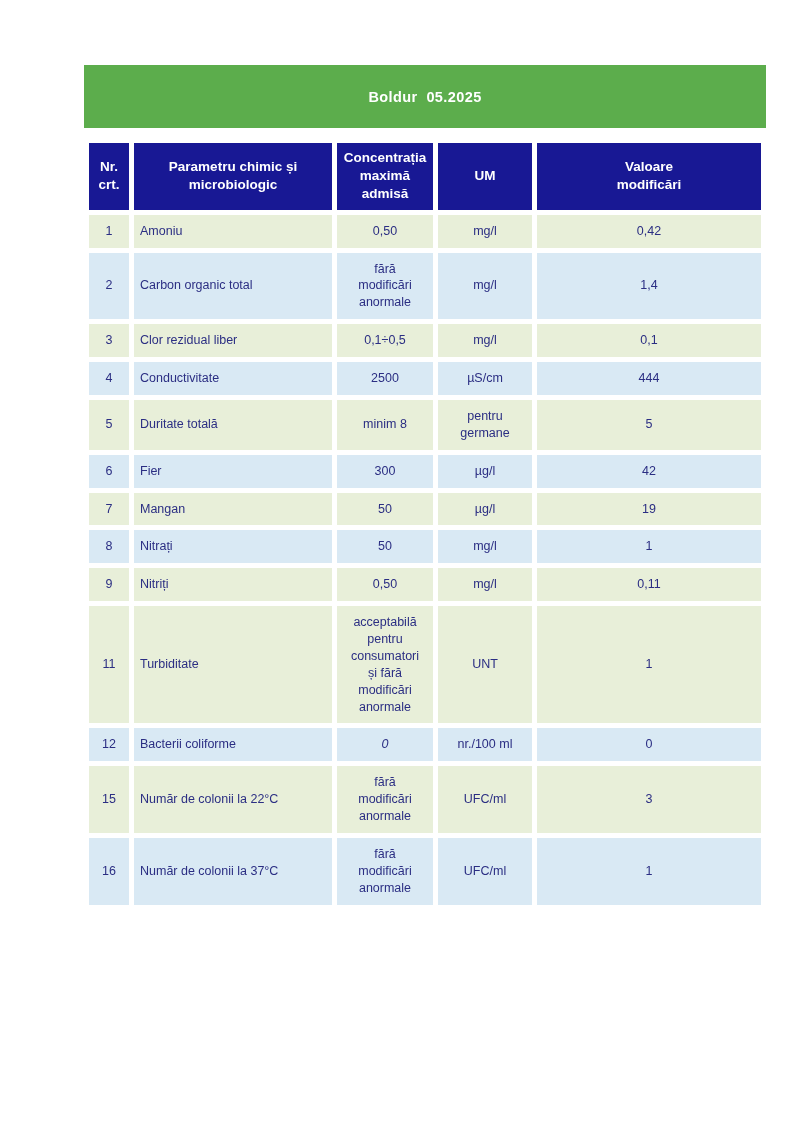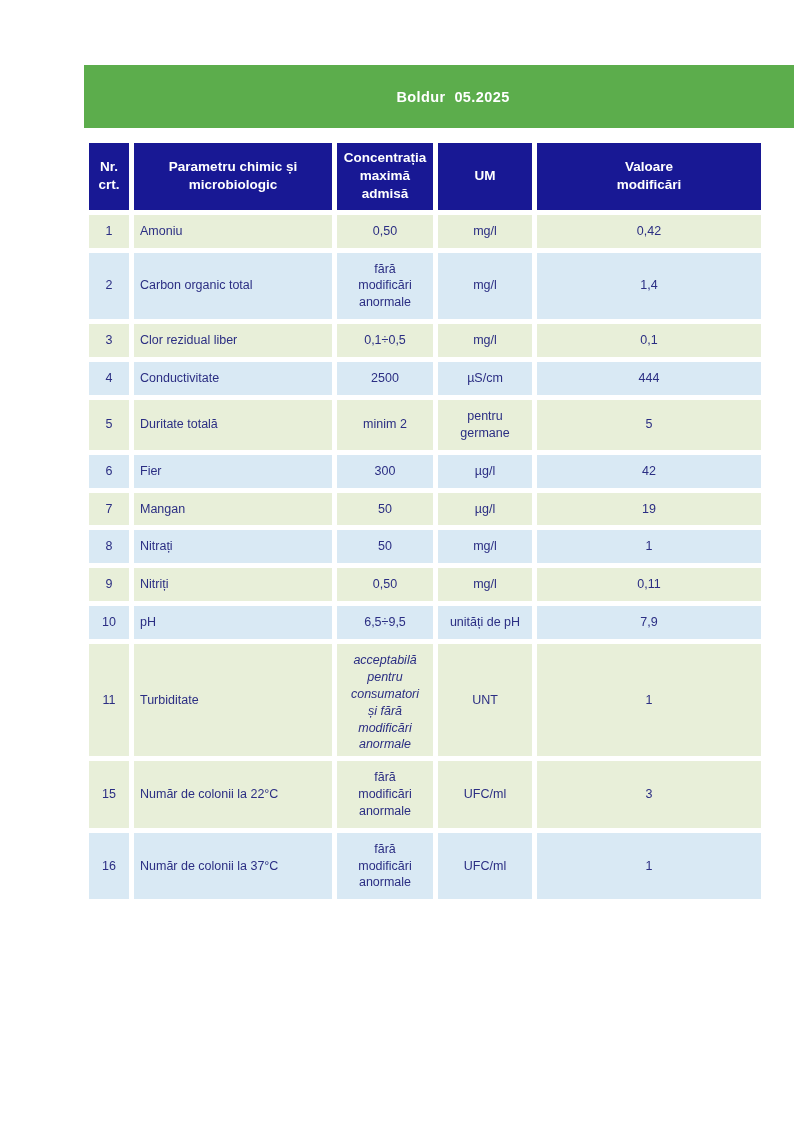--- a/index.html
+++ b/index.html
@@ -20,21 +20,20 @@
     top: 65px;
     width: 682px;
   }
   .title-bar {
     width: 100%;
     height: 63px;
     background: var(--title-bar-bg, #5CAD4C);
     display: flex;
     align-items: center;
     justify-content: center;
-    padding-left: 28px;
   }
   .title-text {
     color: var(--header-text, #ffffff);
     font-size: 14.5px;
     font-weight: bold;
     letter-spacing: 0.4px;
     white-space: pre;
   }
   table.params-table {
     margin-top: 10px;
@@ -180,21 +179,21 @@
           </td>
   </tr>
         <tr class="row-green">
     <td class="col-nr">
             <div class="cell-inner">5</div>
           </td>
     <td class="col-param">
             <div class="cell-inner">Duritate totală</div>
           </td>
     <td class="col-limit">
-            <div class="cell-inner limit">minim 2</div>
+            <div class="cell-inner limit">minim 8</div>
           </td>
     <td class="col-um">
             <div class="cell-inner">pentru
 germane</div>
           </td>
     <td class="col-val">
             <div class="cell-inner">5</div>
           </td>
   </tr>
         <tr class="row-blue">
@@ -256,37 +255,20 @@
             <div class="cell-inner">Nitriți</div>
           </td>
     <td class="col-limit">
             <div class="cell-inner limit">0,50</div>
           </td>
     <td class="col-um">
             <div class="cell-inner">mg/l</div>
           </td>
     <td class="col-val">
             <div class="cell-inner">0,11</div>
-          </td>
-  </tr>
-        <tr class="row-blue">
-    <td class="col-nr">
-            <div class="cell-inner">10</div>
-          </td>
-    <td class="col-param">
-            <div class="cell-inner">pH</div>
-          </td>
-    <td class="col-limit">
-            <div class="cell-inner limit">6,5÷9,5</div>
-          </td>
-    <td class="col-um">
-            <div class="cell-inner">unități de pH</div>
-          </td>
-    <td class="col-val">
-            <div class="cell-inner">7,9</div>
           </td>
   </tr>
         <tr class="row-green">
     <td class="col-nr">
             <div class="cell-inner">11</div>
           </td>
     <td class="col-param">
             <div class="cell-inner">Turbiditate</div>
           </td>
     <td class="col-limit">
@@ -297,20 +279,37 @@
 modificări
 anormale</div>
           </td>
     <td class="col-um">
             <div class="cell-inner">UNT</div>
           </td>
     <td class="col-val">
             <div class="cell-inner">1</div>
           </td>
   </tr>
+        <tr class="row-blue">
+    <td class="col-nr">
+            <div class="cell-inner">12</div>
+          </td>
+    <td class="col-param">
+            <div class="cell-inner">Bacterii coliforme</div>
+          </td>
+    <td class="col-limit">
+            <div class="cell-inner limit">0</div>
+          </td>
+    <td class="col-um">
+            <div class="cell-inner">nr./100 ml</div>
+          </td>
+    <td class="col-val">
+            <div class="cell-inner">0</div>
+          </td>
+  </tr>
         <tr class="row-green">
     <td class="col-nr">
             <div class="cell-inner">15</div>
           </td>
     <td class="col-param">
             <div class="cell-inner">Număr de colonii la 22°C</div>
           </td>
     <td class="col-limit">
             <div class="cell-inner limit">fără
 modificări

